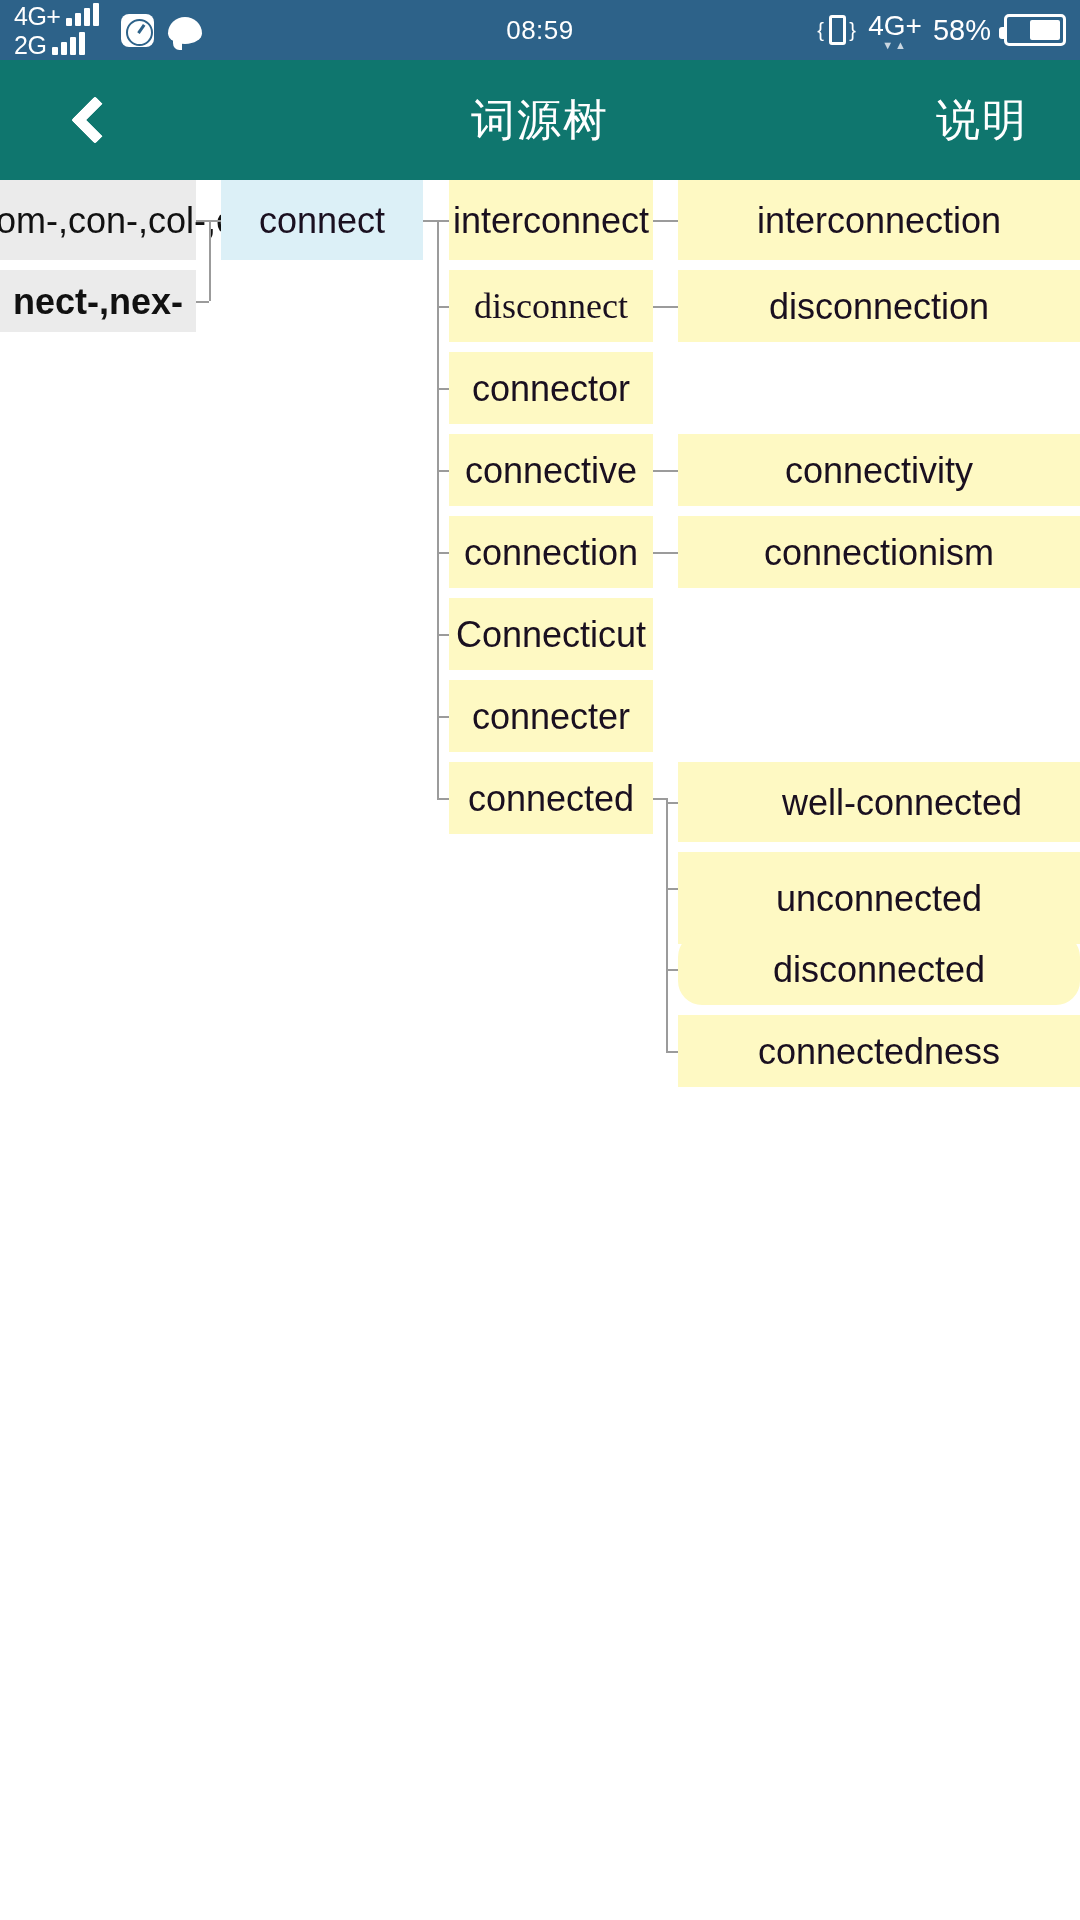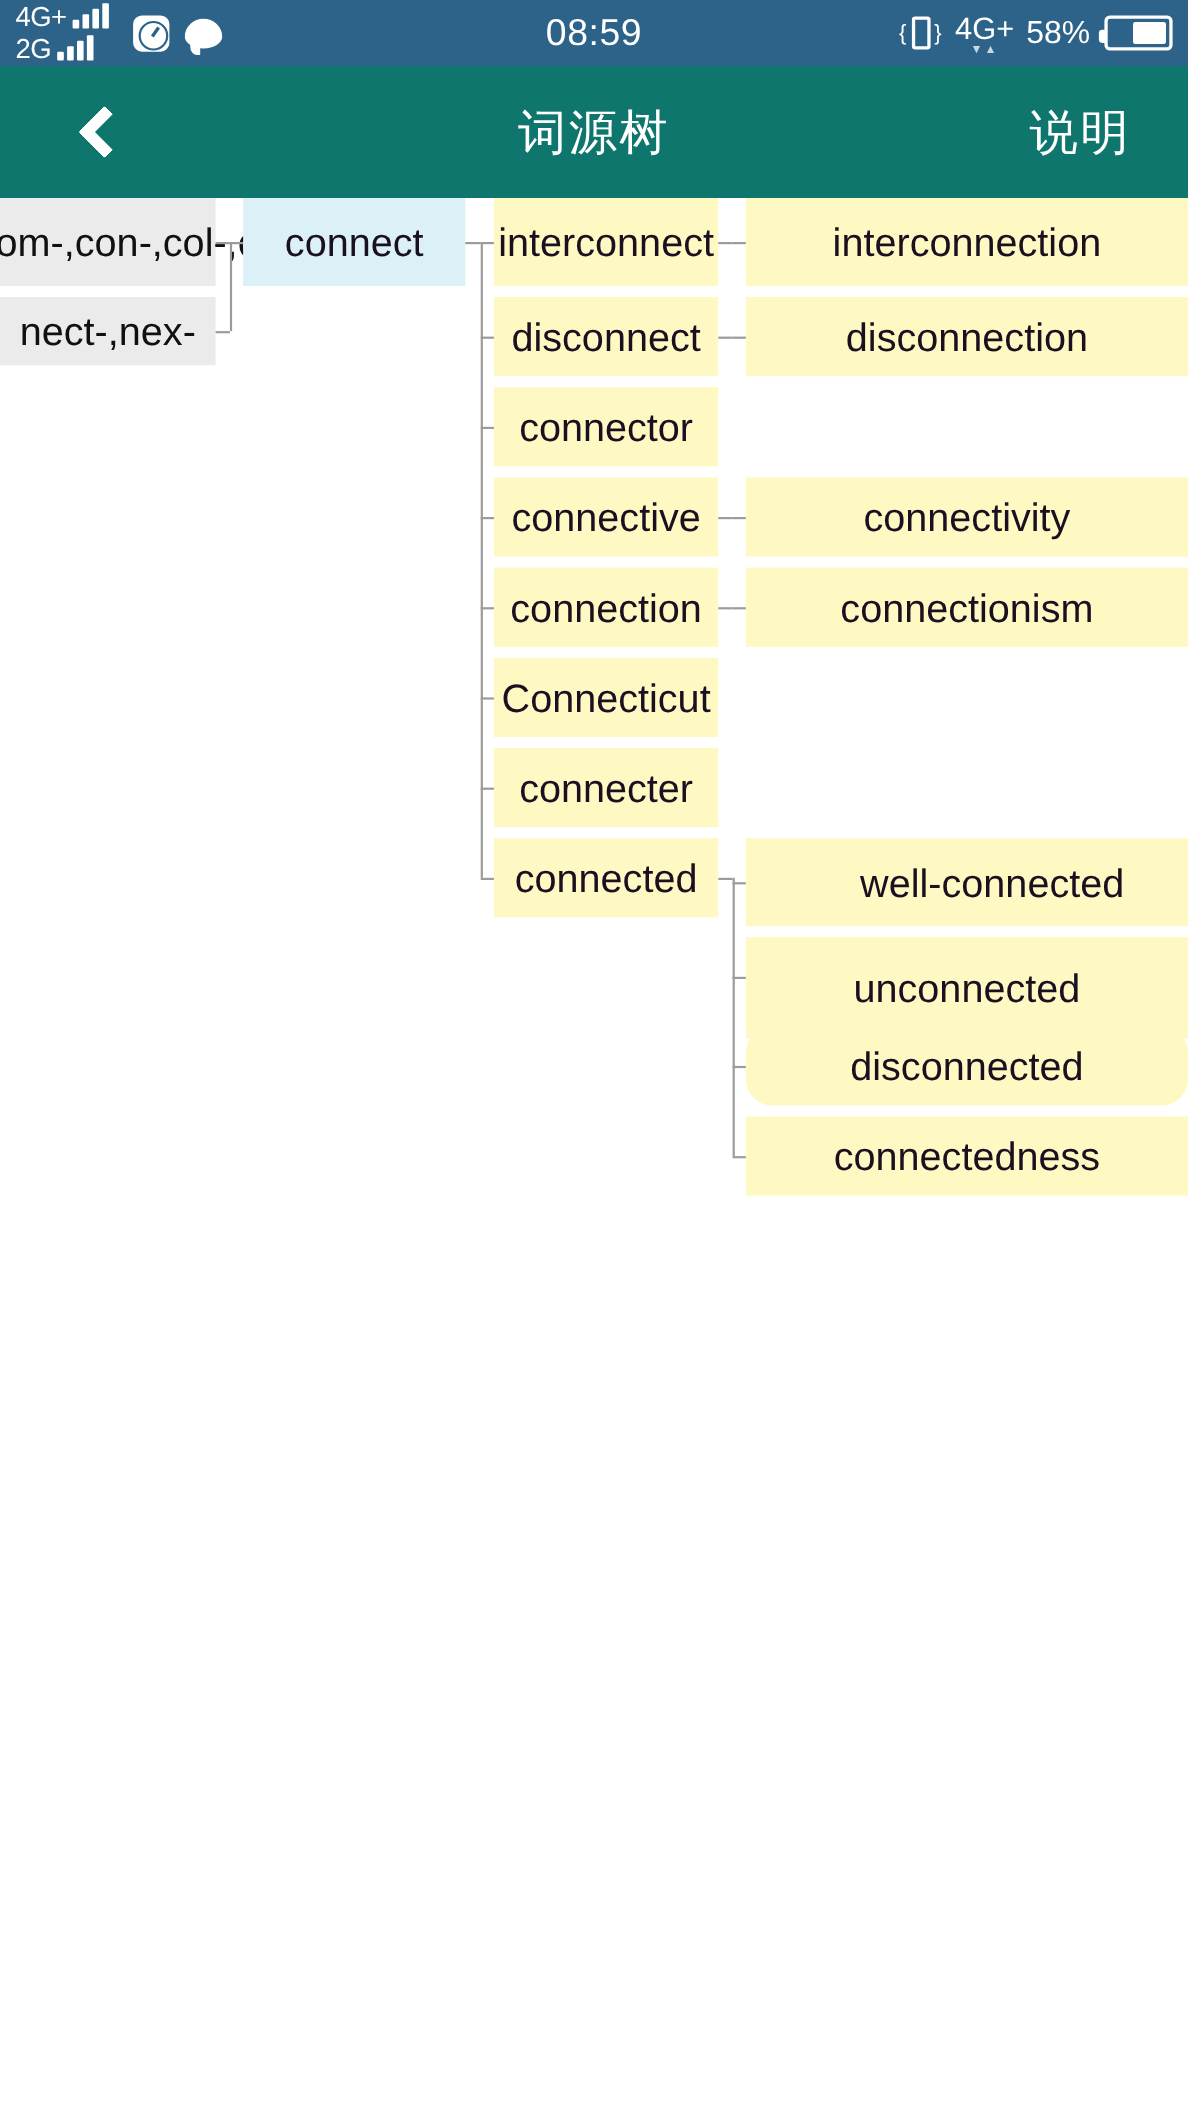--- a/index.html
+++ b/index.html
@@ -46,21 +46,21 @@
     position:relative;
   }
   .ic-chat::after{
     content:""; position:absolute; left:5px; bottom:-6px; width:9px; height:10px;
     background:#ffffff; border-radius:0 0 0 70%;
   }
 
   .sb-time{
     position:absolute; left:0; top:0; width:1080px; height:60px;
     display:flex; align-items:center; justify-content:center;
-    font-size:34px; letter-spacing:0.5px;
+    font-size:26px; letter-spacing:0.5px;
   }
 
   .sb-right{
     position:absolute; right:14px; top:0; height:60px;
     display:flex; align-items:center; gap:11px;
   }
   .ic-vibrate{ position:relative; width:40px; height:36px; }
   .ic-vibrate .ph{
     position:absolute; left:12px; top:3px; width:17px; height:30px;
     border:3px solid #ffffff; border-radius:3px;
@@ -184,28 +184,28 @@
 <div class="titlebar">
   <div class="back-btn">
     <span class="chev"></span>
   </div>
   <div class="title-text">词源树</div>
   <div class="help-btn">说明</div>
 </div>
 
 <div class="canvas" id="tree-canvas">
     <div class="node gray" style="left: 0px; top: 0px; width: 196px; height: 80px;">co-,com-,con-,col-,cor-</div>
-    <div class="node gray" style="left: 0px; top: 90px; width: 196px; height: 62px;">nect-,nex-</div>
+    <div class="node gray" style="left: 0px; top: 90px; width: 196px; height: 62px; font-weight: bold;">nect-,nex-</div>
     <div class="node cyan" style="left: 221px; top: 0px; width: 202px; height: 80px;">connect</div>
     <div class="edge v" style="background: rgb(155, 155, 155); left: 209px; top: 40px; height: 81px;"></div>
     <div class="edge h" style="background: rgb(155, 155, 155); left: 196px; top: 40px; width: 13px;"></div>
     <div class="edge h" style="background: rgb(155, 155, 155); left: 196px; top: 121px; width: 13px;"></div>
     <div class="edge h" style="background: rgb(155, 155, 155); left: 209px; top: 40px; width: 12px;"></div>
     <div class="node pink" style="left: 449px; top: 0px; width: 204px; height: 80px;">interconnect</div>
-    <div class="node pink" style="left: 449px; top: 90px; width: 204px; height: 72px;">disconnect</div>
+    <div class="node pink" style="left: 449px; top: 90px; width: 204px; height: 72px; font-family: Liberation Serif, serif;">disconnect</div>
     <div class="node pink" style="left: 449px; top: 172px; width: 204px; height: 72px;">connector</div>
     <div class="node pink" style="left: 449px; top: 254px; width: 204px; height: 72px;">connective</div>
     <div class="node pink" style="left: 449px; top: 336px; width: 204px; height: 72px;">connection</div>
     <div class="node pink" style="left: 449px; top: 418px; width: 204px; height: 72px;">Connecticut</div>
     <div class="node pink" style="left: 449px; top: 500px; width: 204px; height: 72px;">connecter</div>
     <div class="node pink" style="left: 449px; top: 582px; width: 204px; height: 72px;">connected</div>
     <div class="edge v" style="background: rgb(155, 155, 155); left: 437px; top: 40px; height: 578px;"></div>
     <div class="edge h" style="background: rgb(155, 155, 155); left: 423px; top: 40px; width: 14px;"></div>
     <div class="edge h" style="background: rgb(155, 155, 155); left: 437px; top: 40px; width: 12px;"></div>
     <div class="edge h" style="background: rgb(155, 155, 155); left: 437px; top: 126px; width: 12px;"></div>

